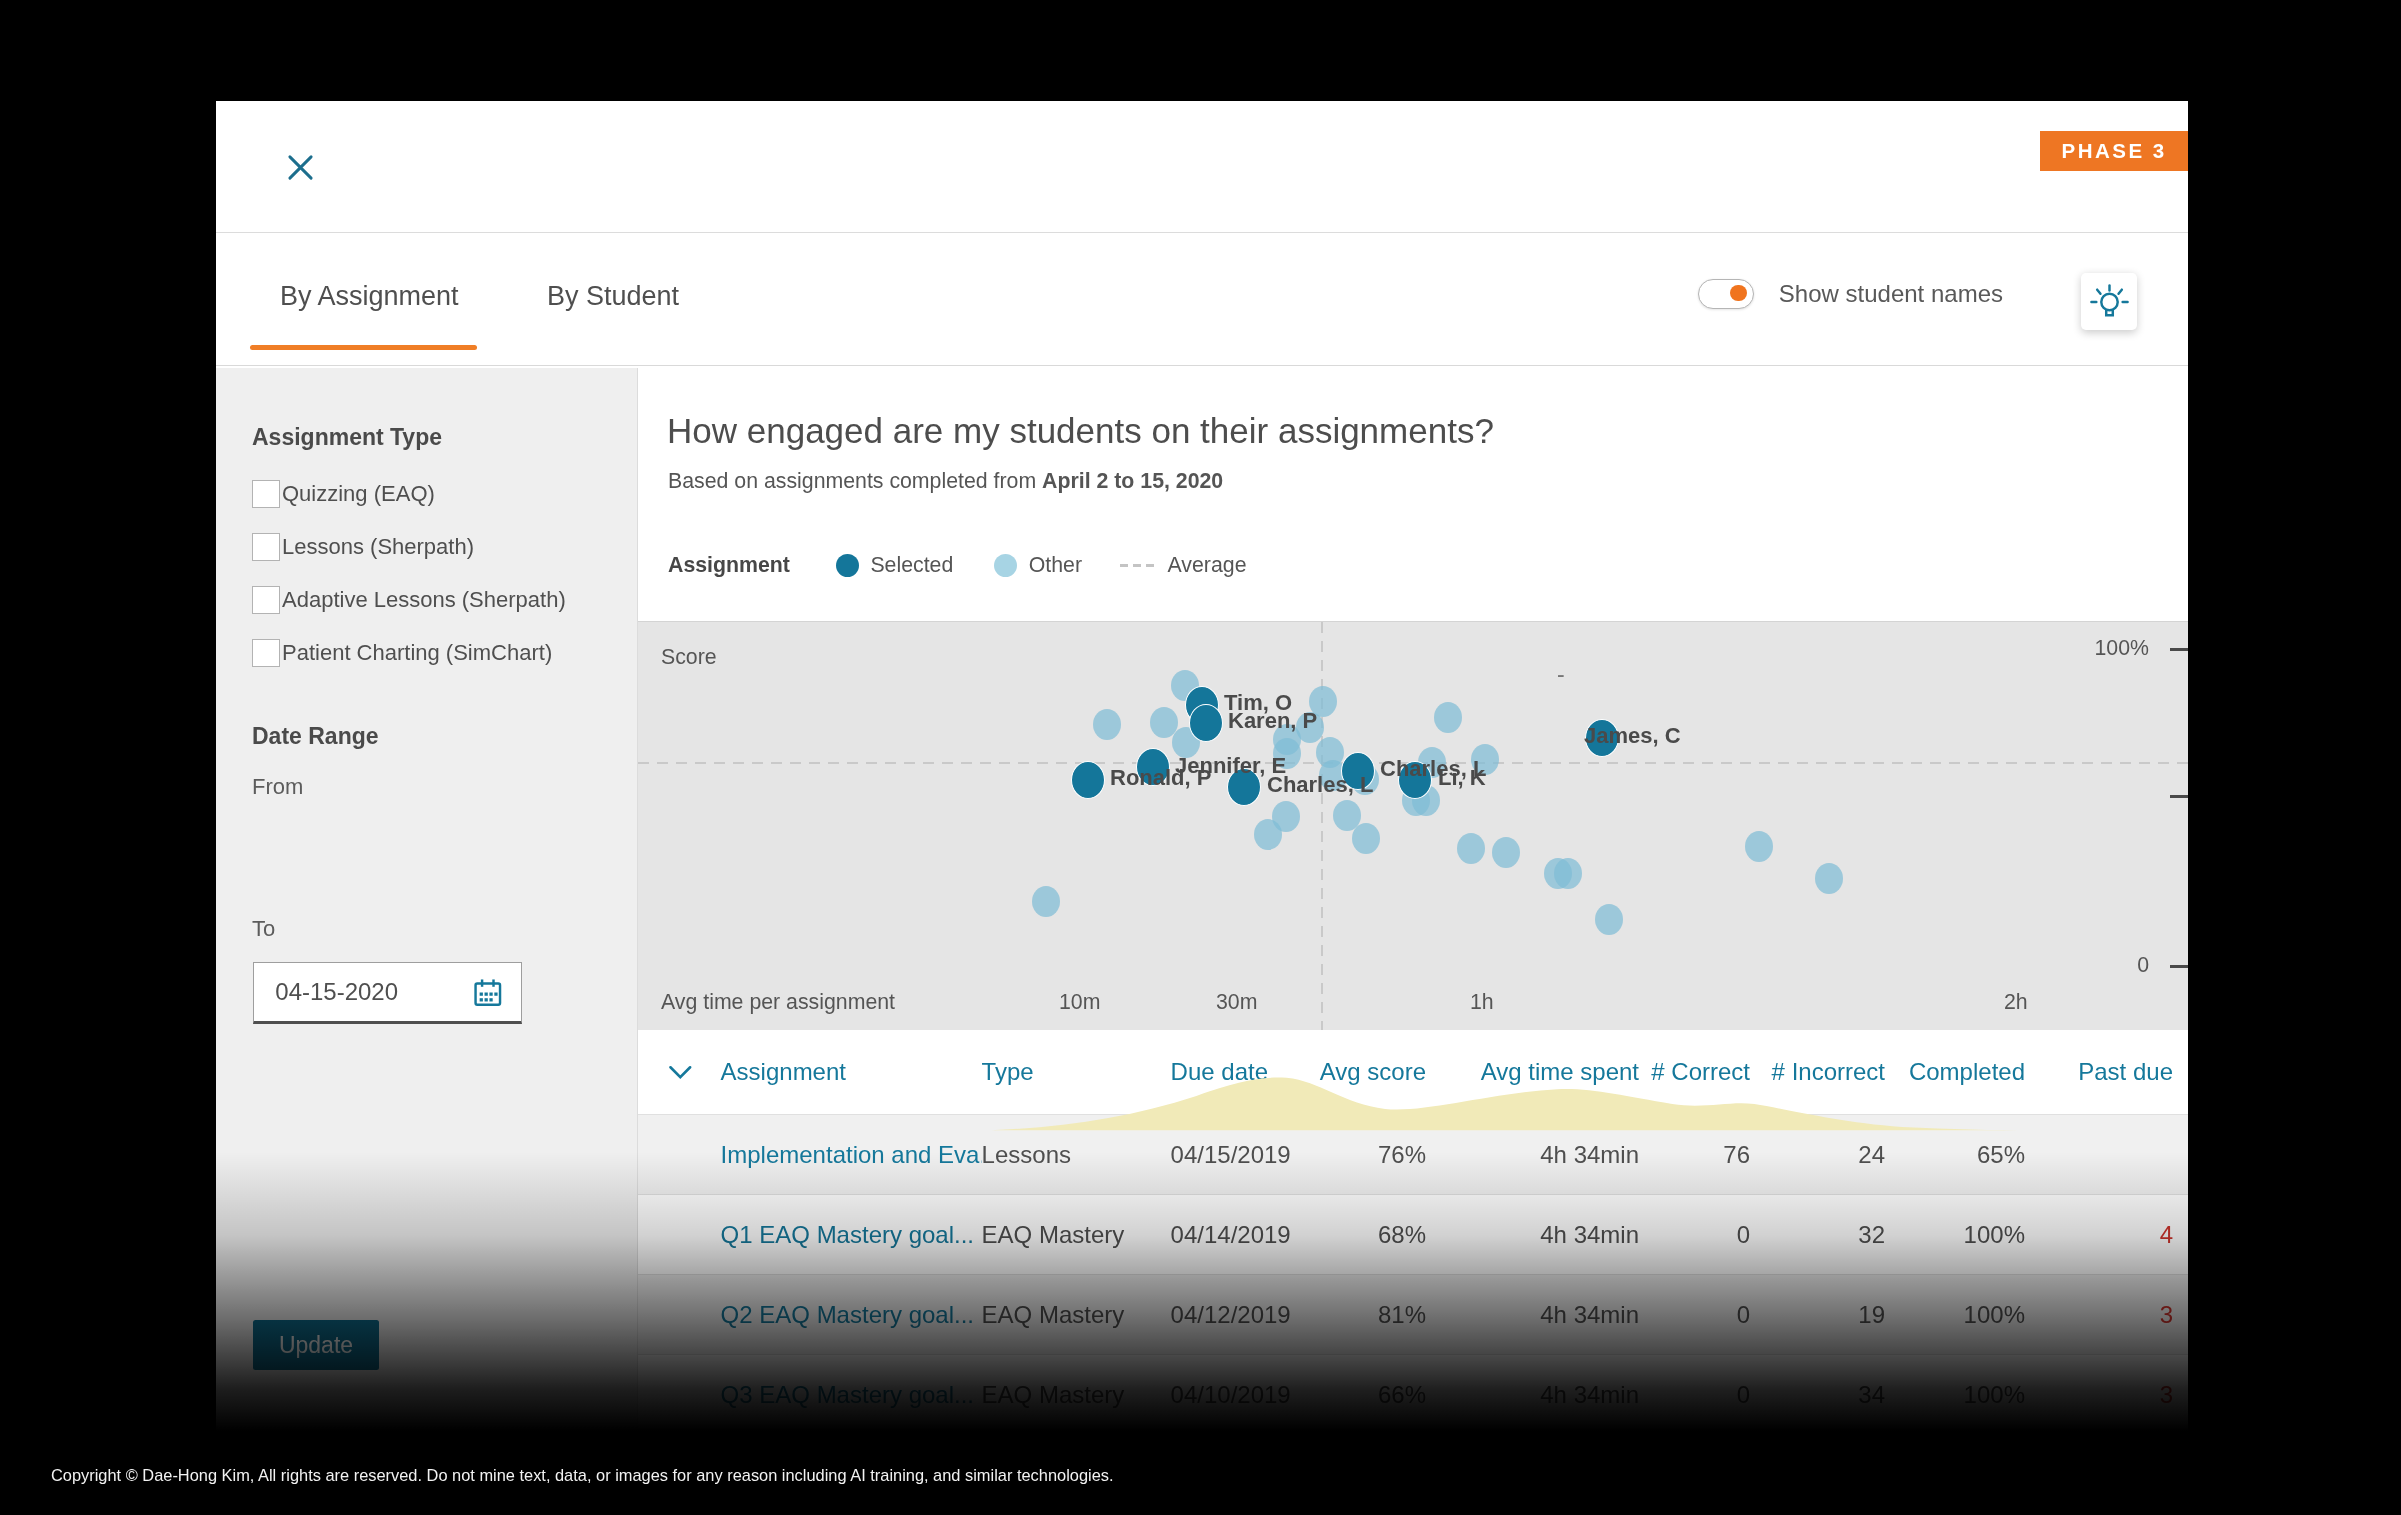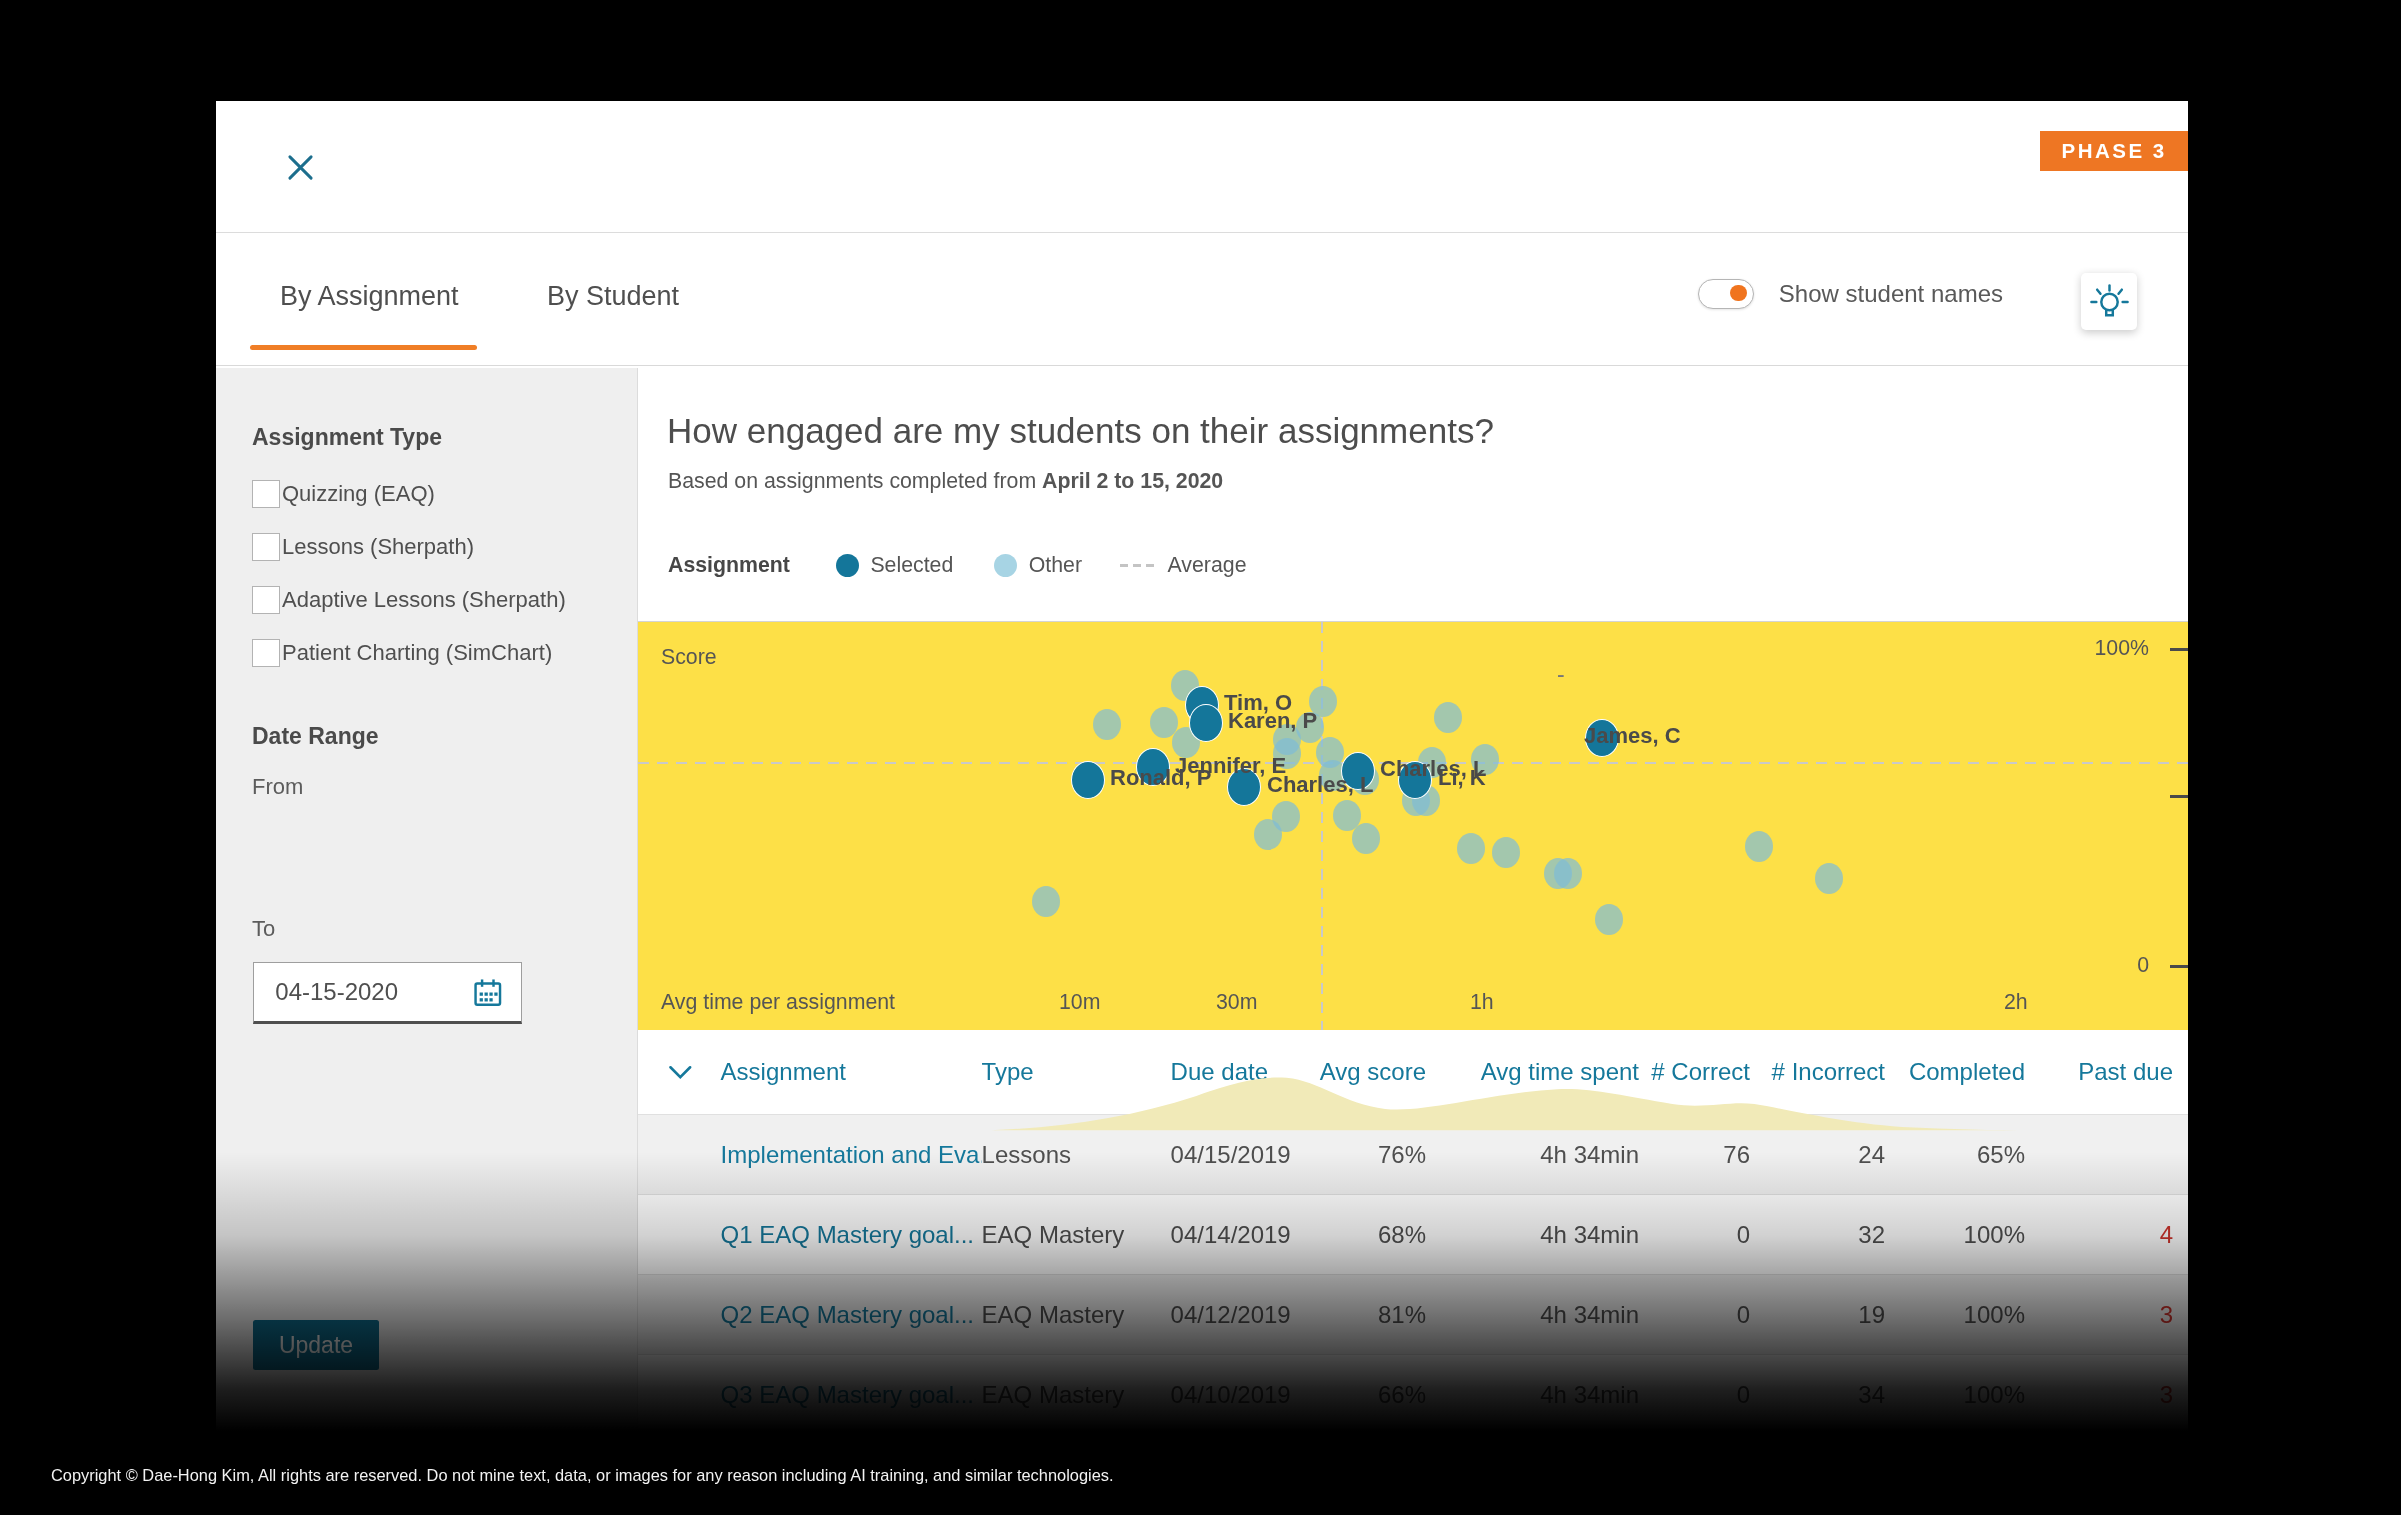--- a/index.html
+++ b/index.html
@@ -57,21 +57,21 @@
   
   .main-title { position:absolute; left:451px; top:310px; font-size:35px; color:#4d4d4d; }
   .main-sub { position:absolute; left:452px; top:368px; font-size:21.3px; color:#555; }
   .legend { position:absolute; left:452px; top:452px; display:flex; align-items:center; font-size:21.3px; color:#555; }
   .legend b { color:#474747; }
   .lg-dot { width:23px; height:23px; border-radius:50%; display:inline-block; }
   .lg-dash { width:36px; height:3.3px; display:inline-block;
              background:repeating-linear-gradient(90deg,#c4c4c4 0 8.2px,transparent 8.2px 13px); }
 
   
-  .plot { position:absolute; left:422px; top:520px; width:1550px; height:512px; background:#fde047;
+  .plot { position:absolute; left:422px; top:520px; width:1550px; height:512px; background:#e5e5e5;
           border-top:1.6px solid #d4d4d4; border-bottom:1.6px solid #d4d4d4; }
   .score-lbl { position:absolute; left:23px; top:23px; font-size:21.3px; color:#555; }
   .avg-h { position:absolute; left:0; width:100%; height:1.6px;
            background:repeating-linear-gradient(90deg,#c9c9c9 0 10.7px,transparent 10.7px 19px); }
   .avg-v { position:absolute; top:0; width:1.6px; height:100%;
            background:repeating-linear-gradient(180deg,#c9c9c9 0 10.7px,transparent 10.7px 19px); }
   .dot-other { position:absolute; width:28px; height:31px; border-radius:50%;
                background:rgba(128,189,214,0.72); cursor:pointer; }
   .dot-sel { position:absolute; width:34px; height:38px; border-radius:50%; background:#14769a;
              border:1.6px solid #fff; cursor:pointer; z-index:3; }

